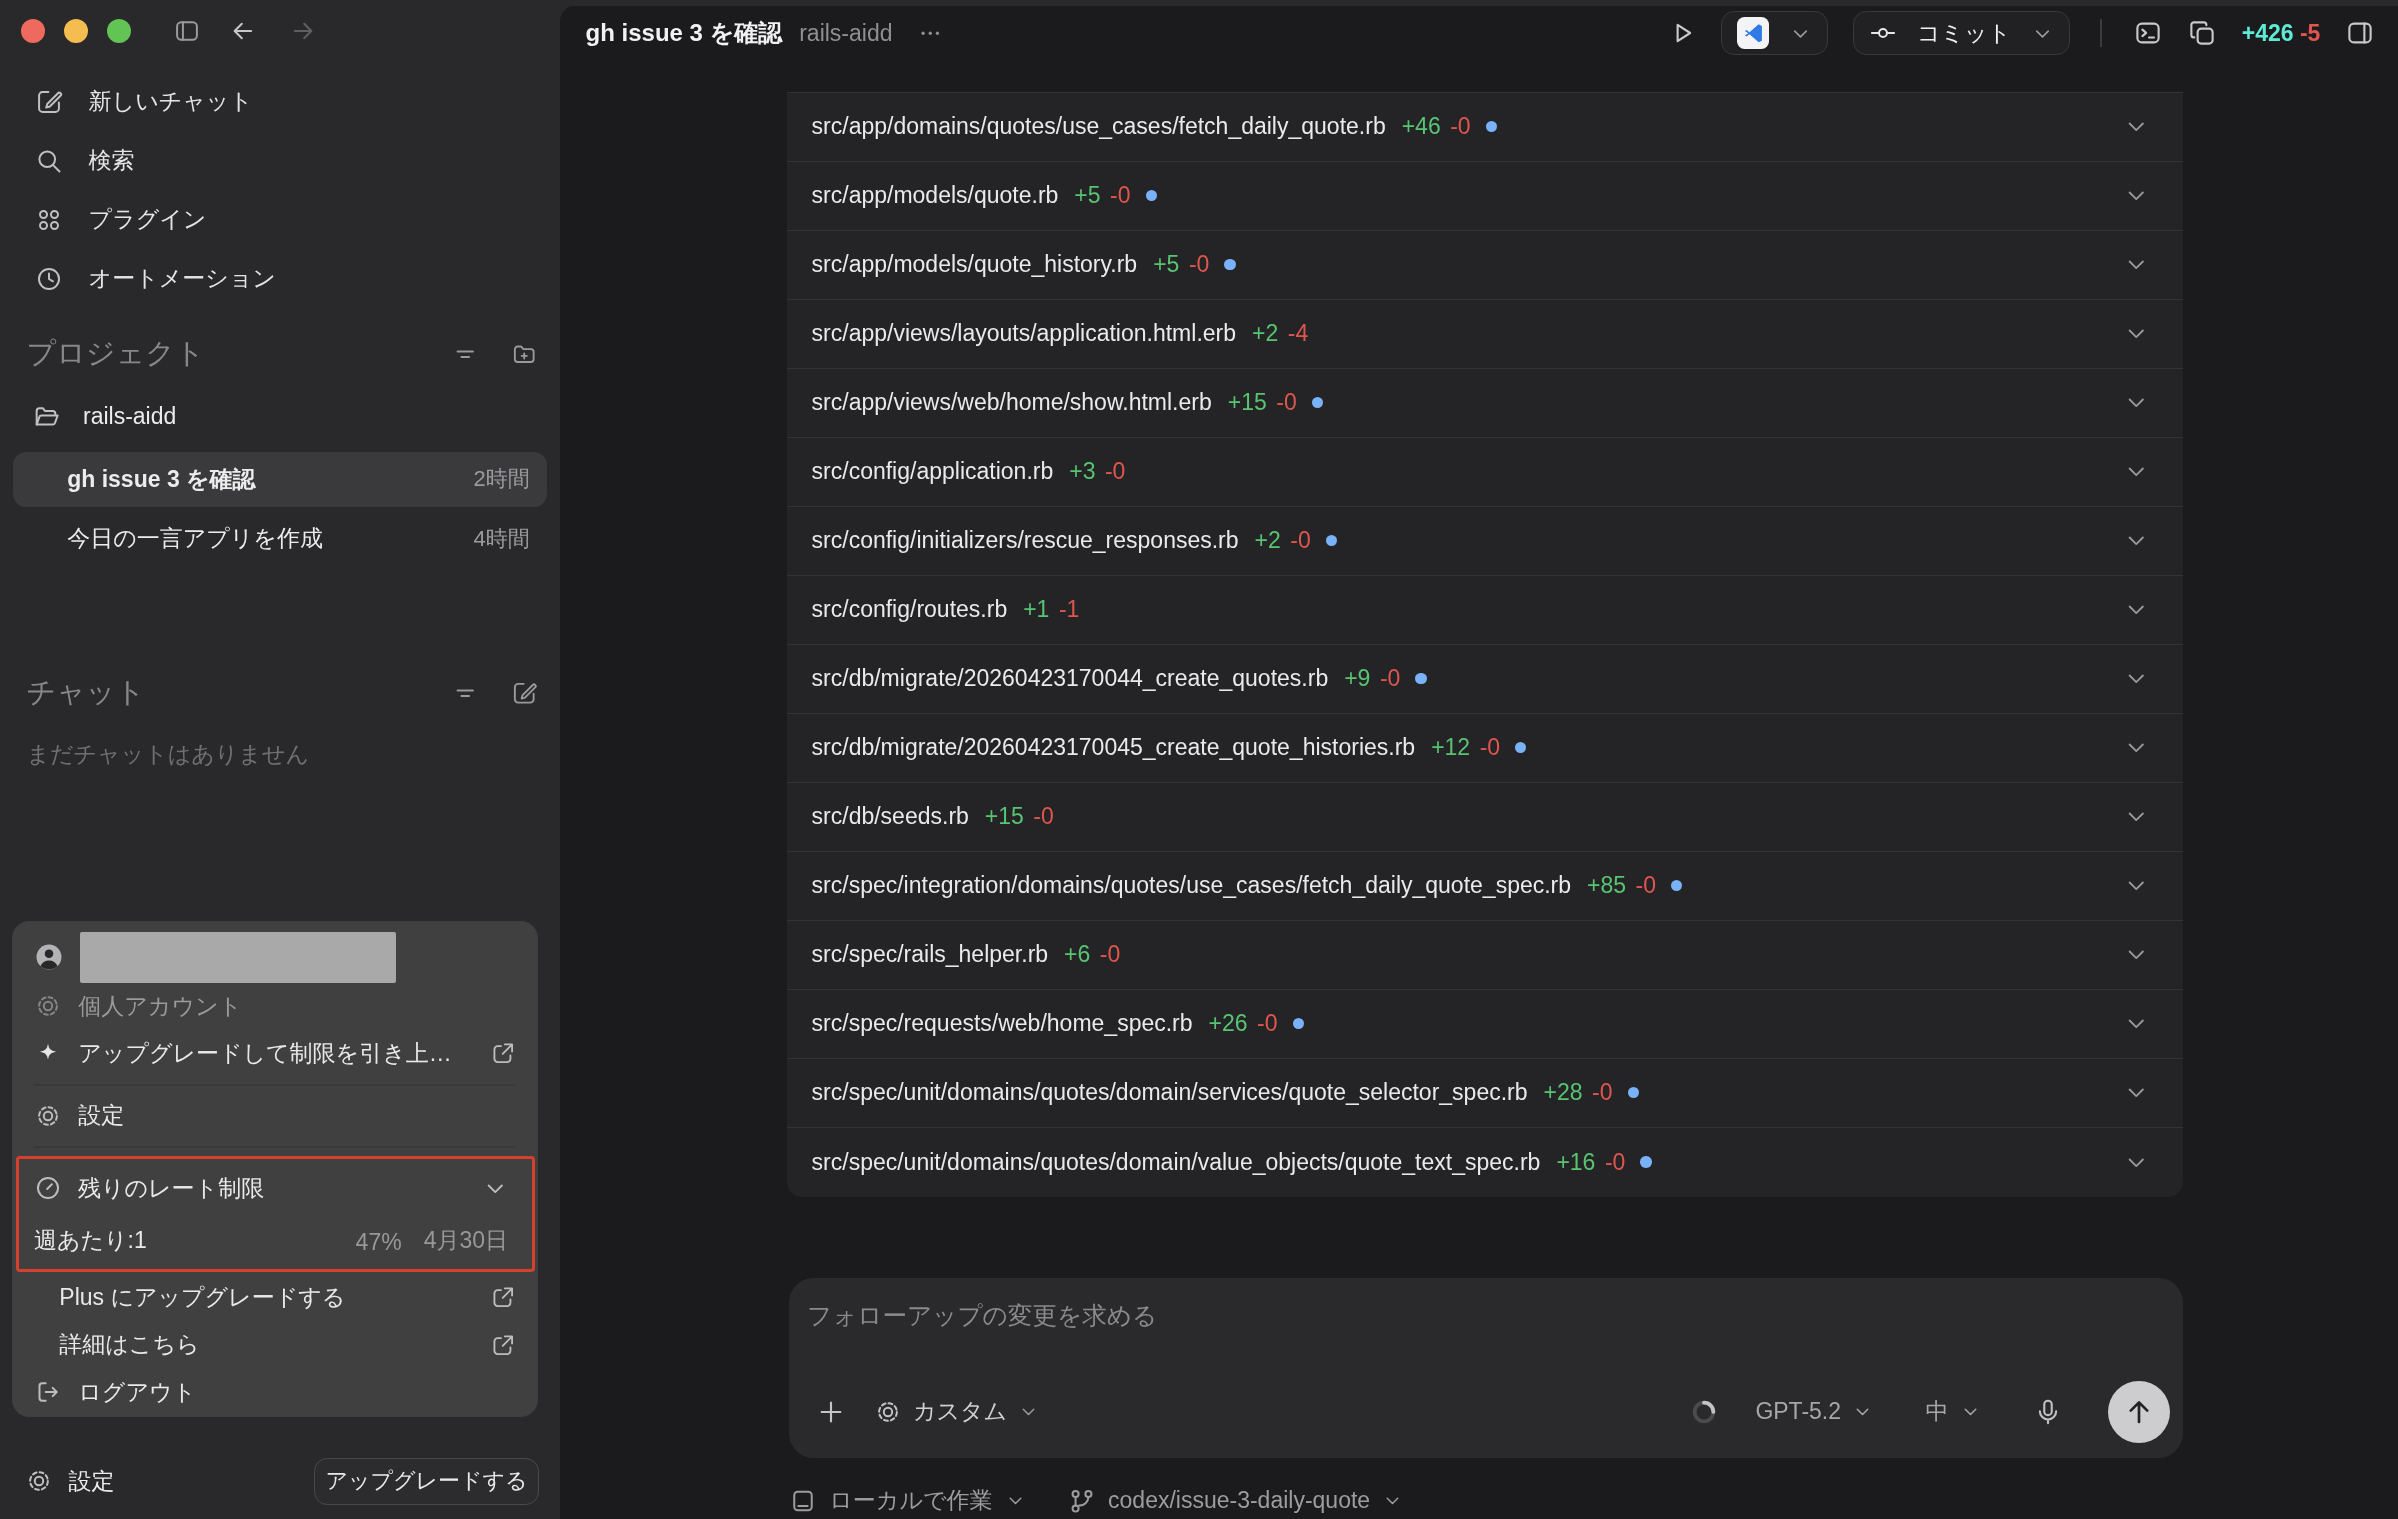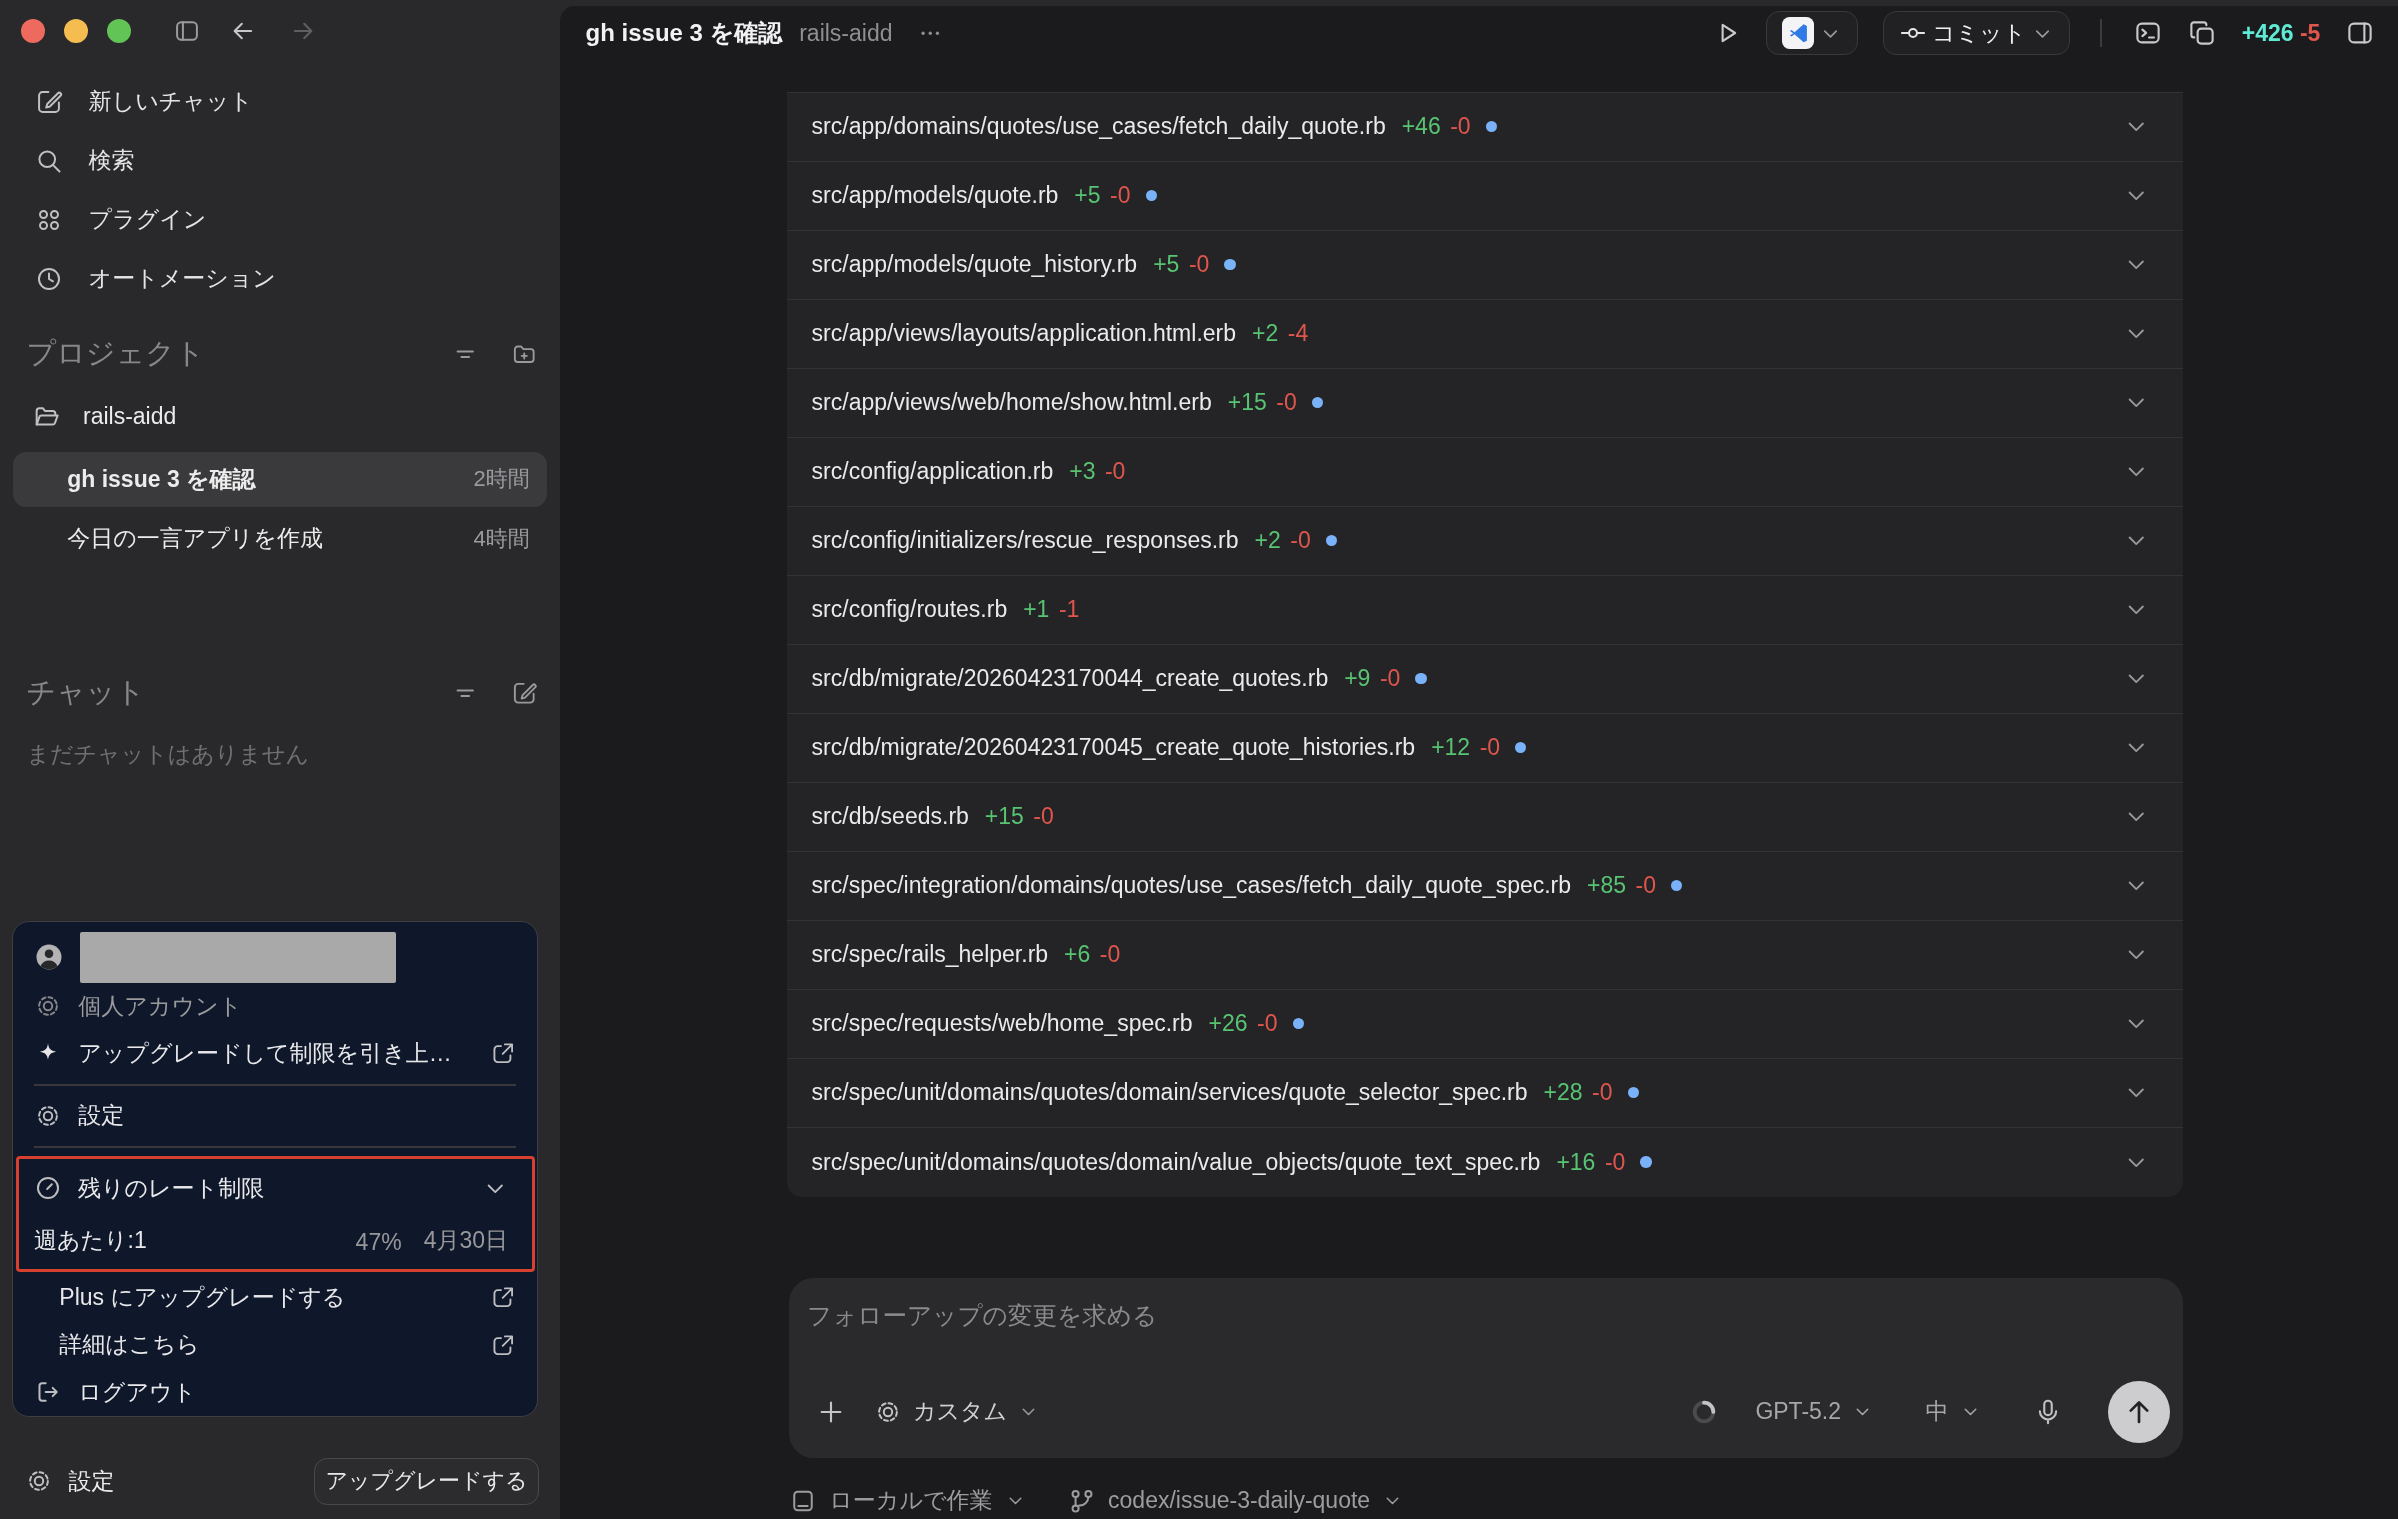--- a/index.html
+++ b/index.html
@@ -25,21 +25,21 @@
   .shead { position:absolute; left:0; width:560px; height:42px; display:flex; align-items:center; padding:0 23px 0 26.5px; color:#87878a; font-size:29px; }
   .shead .tools { margin-left:auto; display:flex; gap:32px; color:#9a9a9d; }
   .proj-items { position:absolute; left:0; top:387px; width:560px; }
   .proj-row { height:59px; display:flex; align-items:center; padding:0 23px 0 32px; gap:23px; font-size:23px; }
   .proj-sub { height:57px; display:flex; align-items:center; margin:0 13.2px; padding:0 17px 0 54px; font-size:23px; border-radius:13.2px; }
   .proj-sub.active { background:#3a3a3d; height:55px; margin-top:5.7px; margin-bottom:3.8px; font-weight:700; }
   .proj-time { margin-left:auto; color:#9b9b9e; font-size:22px; font-weight:400; }
   .chat-empty { position:absolute; top:733px; left:0; width:560px; height:42px; display:flex; align-items:center; padding-left:26.5px; color:#707073; font-size:23px; }
 
   
-  .account-panel { position:absolute; left:12.3px; top:921px; width:526px; height:496px; background:#0f172a; border:1.9px solid #3e3e41; border-radius:17px; padding-top:9.5px; display:flex; flex-direction:column; }
+  .account-panel { position:absolute; left:12.3px; top:921px; width:526px; height:496px; background:#404040; border:1.9px solid #3e3e41; border-radius:17px; padding-top:9.5px; display:flex; flex-direction:column; }
   .acc-row { height:52px; display:flex; align-items:center; padding:0 21px; gap:16px; font-size:23px; color:#e9e9eb; cursor:pointer; }
   .acc-row .ic { color:#bdbdbf; flex:none; }
   .acc-row.dim { color:#9a9a9d; }
   .acc-div { height:1.9px; background:#39393c; margin:6.6px 21px; }
   .redacted { width:316px; height:51px; background:#a9a9a9; border-radius:1.9px; }
   .acc-right { margin-left:auto; color:#a2a2a5; display:flex; align-items:flex-end; gap:22px; }
   .rate-wrap { outline:3.8px solid #d6402e; outline-offset:-1.9px; margin:3.8px 4.7px; padding:3.8px 0; border-radius:1.9px; }
   .rate-wrap .acc-row { padding:0 24.6px 0 16px; }
   .indent { padding-left:46px; }
   .pct { color:#98989b; font-size:23px; }
@@ -49,21 +49,21 @@
   .side-footer .label { margin-left:16px; font-size:23px; }
   .upg-btn { margin-left:auto; width:225px; height:47px; border:1.9px solid #4a4a4d; border-radius:13.2px; background:#2c2c2e; color:#e9e9eb; font-size:22px; display:flex; align-items:center; justify-content:center; cursor:pointer; }
 
   
   .main { position:absolute; left:560px; top:5.7px; width:1838px; height:1514px; background:#1b1b1d; border-top-left-radius:15px; }
   .main-header { position:absolute; top:0; left:0; width:100%; height:55px; display:flex; align-items:center; padding:0 23px 0 25.6px; }
   .mh-title { font-size:24px; font-weight:700; color:#f2f2f4; }
   .mh-project { font-size:23px; color:#8f8f92; margin-left:17px; }
   .mh-dots { color:#8f8f92; margin-left:24.6px; }
   .mh-right { margin-left:auto; display:flex; align-items:center; gap:24.6px; color:#c9c9cb; }
-  .pillbtn { display:flex; align-items:center; gap:5px; height:44px; padding:0 15px; border:1.9px solid #39393c; border-radius:13.2px; background:#212123; cursor:pointer; }
+  .pillbtn { display:flex; align-items:center; gap:20px; height:44px; padding:0 15px; border:1.9px solid #39393c; border-radius:13.2px; background:#212123; cursor:pointer; }
   .vsc-badge { width:32px; height:32px; border-radius:7.6px; background:#f4f4f6; display:flex; align-items:center; justify-content:center; }
   .mh-div { width:1.9px; height:28px; background:#3c3c3f; margin:0 5.7px; }
   .diff-stat { font-size:23px; font-weight:700; }
   .gr { color:#5eead4; } .rd { color:#e0564d; }
 
   
   .filelist { position:absolute; left:227px; top:86px; width:1396px; border-top:1.9px solid #333336; border-radius:0 0 15px 15px; overflow:hidden; background:#242427; }
   .frow { height:69px; display:flex; align-items:center; padding:0 34px 0 24.6px; border-bottom:1.9px solid #333336; cursor:pointer;text-align:center; }
   .frow:last-child { border-bottom:none; }
   .fname { font-size:23px; color:#eaeaec; }

